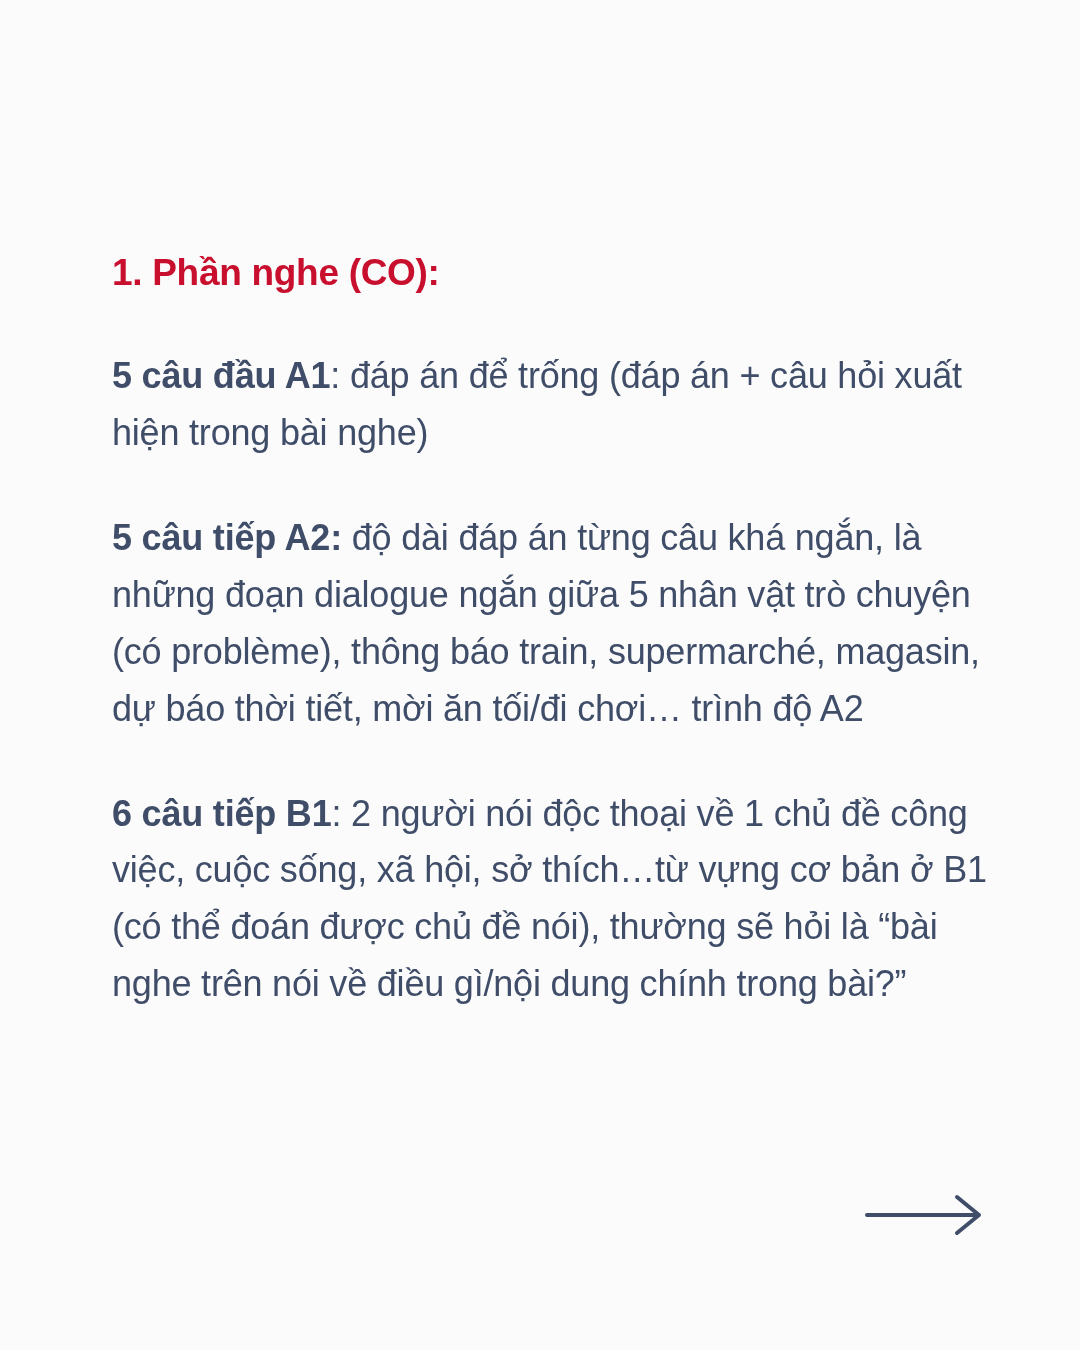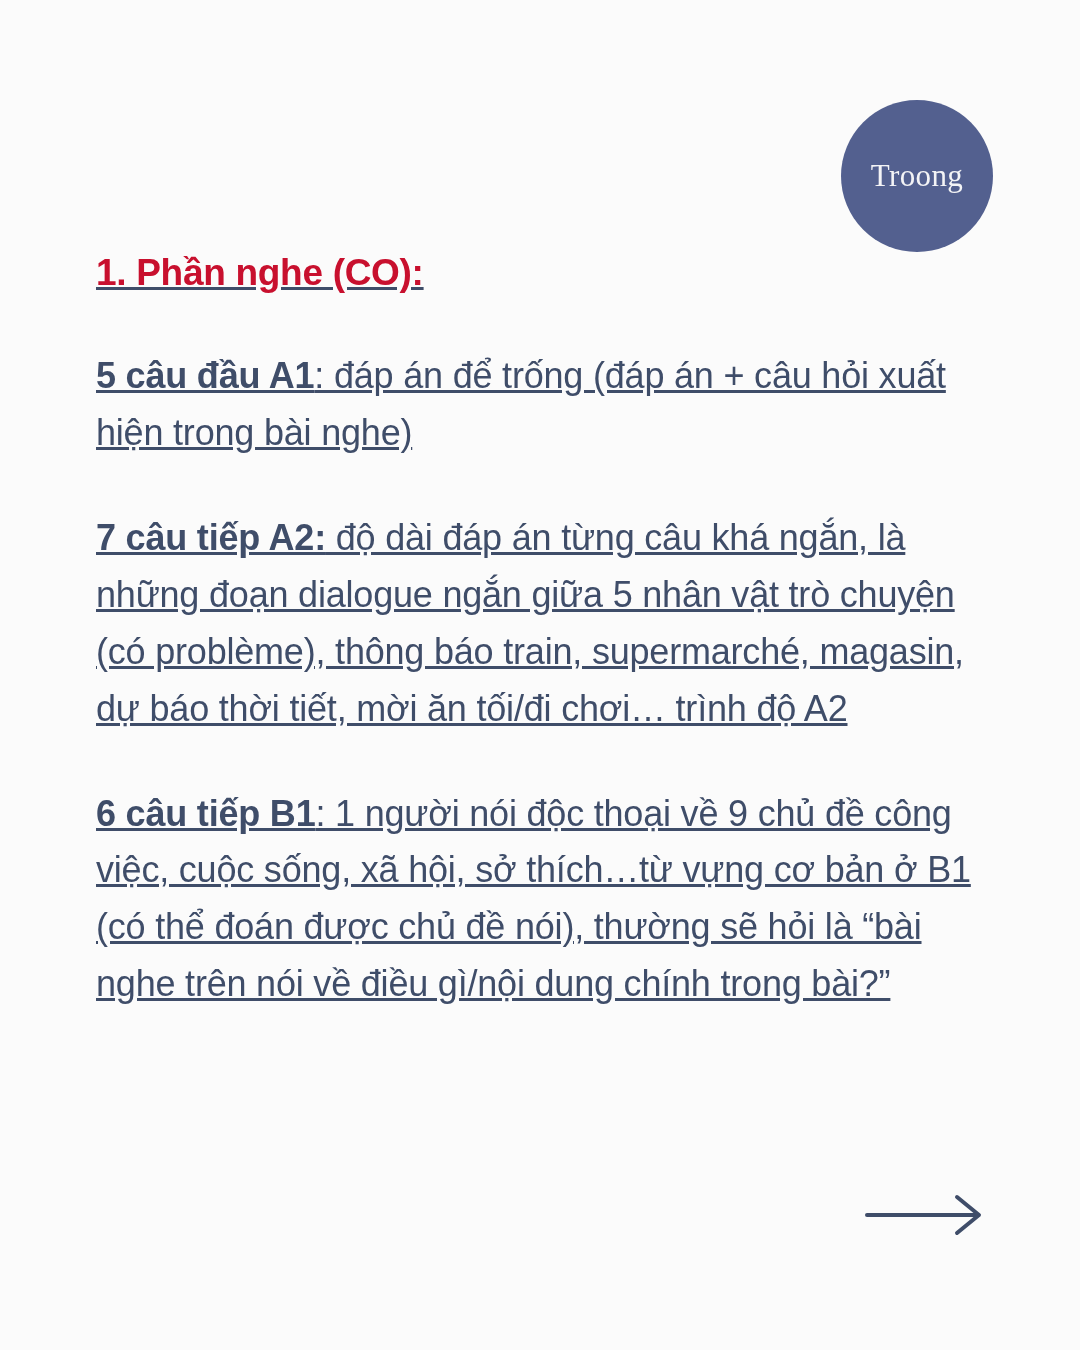--- a/index.html
+++ b/index.html
@@ -39,24 +39,23 @@
   .badge-text {
     font-family: "Liberation Serif", serif;
     font-size: 31px;
     color: #f4f4f6;
     letter-spacing: 0.4px;
   }
 
   
   .content {
     position: absolute;
-    left: 96px;
+    left: 112px;
     top: 250px;
     width: 880px;
-    text-decoration: underline;
   }
 
   .heading {
     color: #c8102e;
     font-size: 37px;
     font-weight: bold;
     letter-spacing: -0.3px;
     margin: 0 0 52px 0;
     line-height: 1.25;
   }
@@ -85,38 +84,35 @@
   }
   .arrow svg {
     display: block;
   }
 </style>
 </head>
 <body>
 
 <div class="page">
 
-  <div class="badge">
-    <span class="badge-text">Troong</span>
-  </div>
 
   <div class="content">
 
     <h1 class="heading">1. Phần nghe (CO):</h1>
 
     <p class="para">
       <b>5 câu đầu A1</b><span>: đáp án để trống (đáp án + câu hỏi xuất hiện trong bài nghe)</span>
     </p>
 
     <p class="para">
-      <b>7 câu tiếp A2:</b><span> độ dài đáp án từng câu khá ngắn, là những đoạn dialogue ngắn giữa 5 nhân vật trò chuyện (có problème), thông báo train, supermarché, magasin, dự báo thời tiết, mời ăn tối/đi chơi… trình độ A2</span>
+      <b>5 câu tiếp A2:</b><span> độ dài đáp án từng câu khá ngắn, là những đoạn dialogue ngắn giữa 5 nhân vật trò chuyện (có problème), thông báo train, supermarché, magasin, dự báo thời tiết, mời ăn tối/đi chơi… trình độ A2</span>
     </p>
 
     <p class="para">
-      <b>6 câu tiếp B1</b><span>: 1 người nói độc thoại về 9 chủ đề công việc, cuộc sống, xã hội, sở thích…từ vựng cơ bản ở B1 (có thể đoán được chủ đề nói), thường sẽ hỏi là “bài nghe trên nói về điều gì/nội dung chính trong bài?”</span>
+      <b>6 câu tiếp B1</b><span>: 2 người nói độc thoại về 1 chủ đề công việc, cuộc sống, xã hội, sở thích…từ vựng cơ bản ở B1 (có thể đoán được chủ đề nói), thường sẽ hỏi là “bài nghe trên nói về điều gì/nội dung chính trong bài?”</span>
     </p>
 
   </div>
 
   <div class="arrow">
     <svg width="120" height="46" viewBox="0 0 120 46" fill="none" xmlns="http://www.w3.org/2000/svg">
       <path d="M2 23 H112" stroke="#3f4d69" stroke-width="4" stroke-linecap="round"></path>
       <path d="M92 5 L114 23 L92 41" stroke="#3f4d69" stroke-width="4" stroke-linecap="round" stroke-linejoin="round" fill="none"></path>
     </svg>
   </div>

